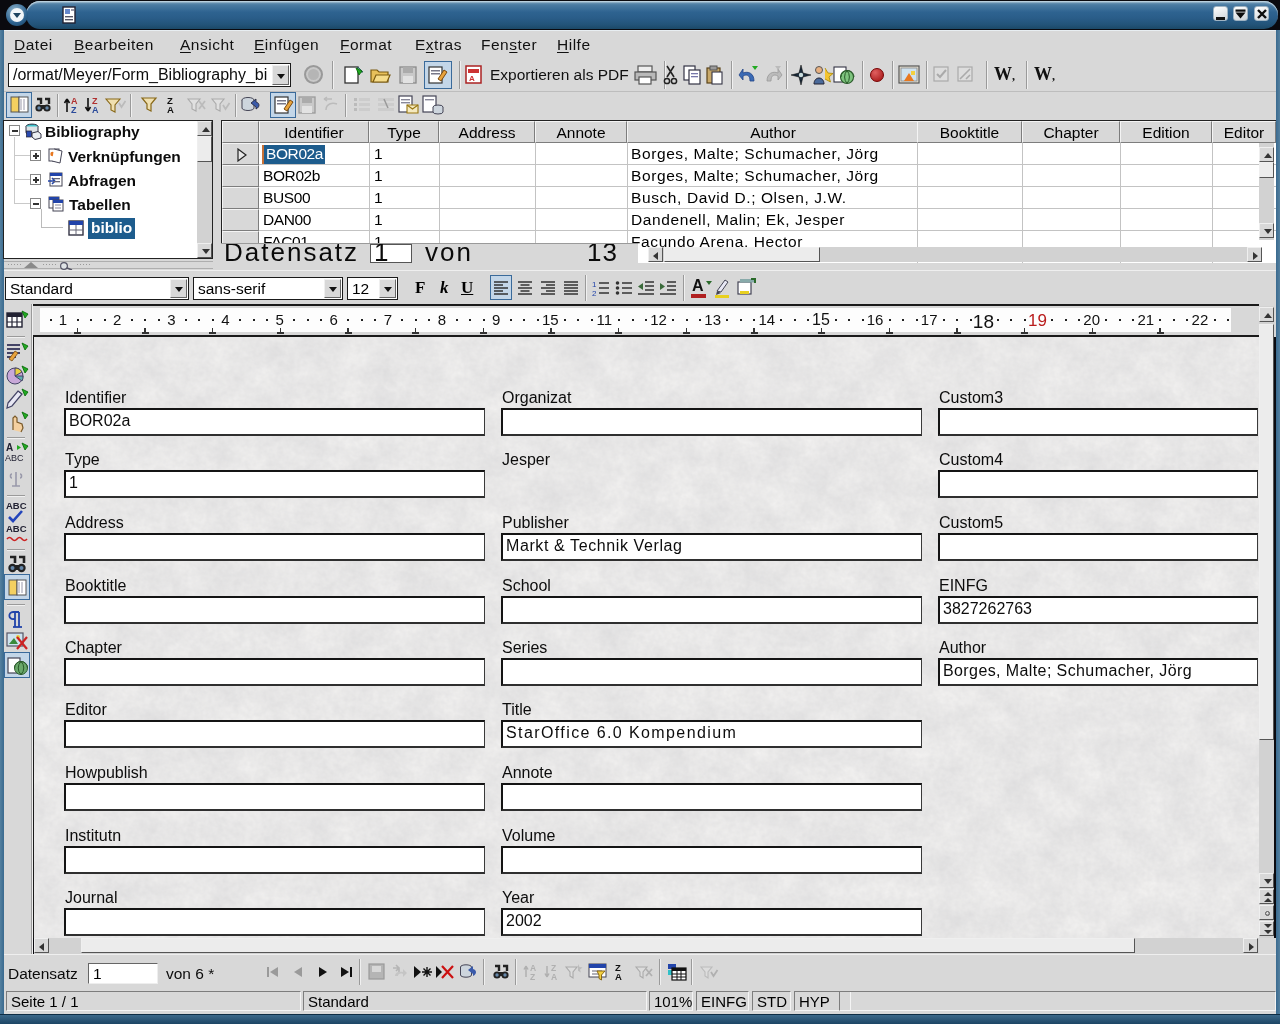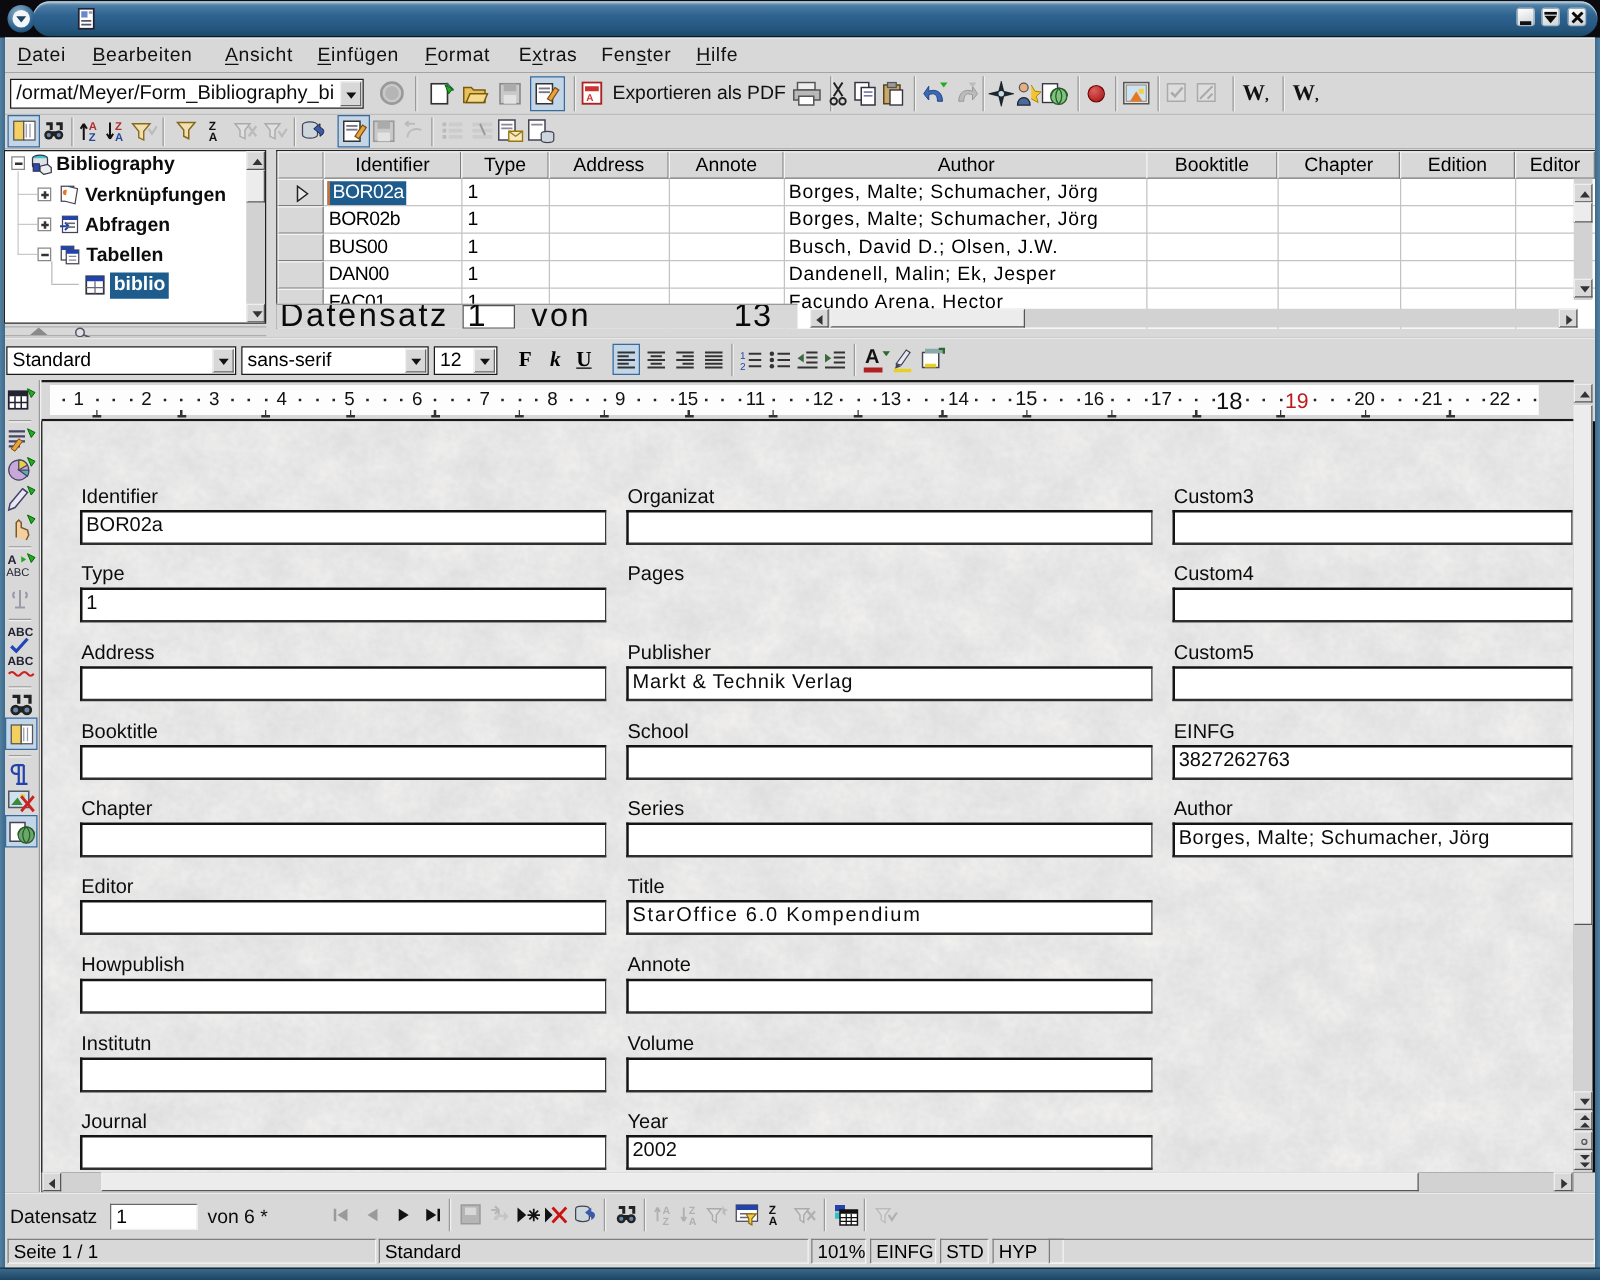--- a/index.html
+++ b/index.html
@@ -752,21 +752,21 @@
   <div class="abs lbl" style="left:31px;top:364px;">Editor</div>
   <div class="abs fld" style="left:30px;top:383px;width:421px;height:28px;"></div>
   <div class="abs lbl" style="left:31px;top:427px;">Howpublish</div>
   <div class="abs fld" style="left:30px;top:446px;width:421px;height:28px;"></div>
   <div class="abs lbl" style="left:31px;top:490px;">Institutn</div>
   <div class="abs fld" style="left:30px;top:509px;width:421px;height:28px;"></div>
   <div class="abs lbl" style="left:31px;top:552px;">Journal</div>
   <div class="abs fld" style="left:30px;top:571px;width:421px;height:28px;"></div>
   <div class="abs lbl" style="left:468px;top:52px;">Organizat</div>
   <div class="abs fld" style="left:467px;top:71px;width:421px;height:28px;"></div>
-  <div class="abs lbl" style="left:468px;top:114px;">Pages</div>
+  <div class="abs lbl" style="left:468px;top:114px;">Jesper</div>
   <div class="abs lbl" style="left:468px;top:177px;">Publisher</div>
   <div class="abs fld" style="left:467px;top:196px;width:421px;height:28px;">
       <div class="abs" style="left:3px;top:2px;font-size:16px;color:#0c0c0c;white-space:nowrap;letter-spacing:.6px;">Markt &amp; Technik Verlag</div>
     </div>
   <div class="abs lbl" style="left:468px;top:240px;">School</div>
   <div class="abs fld" style="left:467px;top:259px;width:421px;height:28px;"></div>
   <div class="abs lbl" style="left:468px;top:302px;">Series</div>
   <div class="abs fld" style="left:467px;top:321px;width:421px;height:28px;"></div>
   <div class="abs lbl" style="left:468px;top:364px;">Title</div>
   <div class="abs fld" style="left:467px;top:383px;width:421px;height:28px;">

